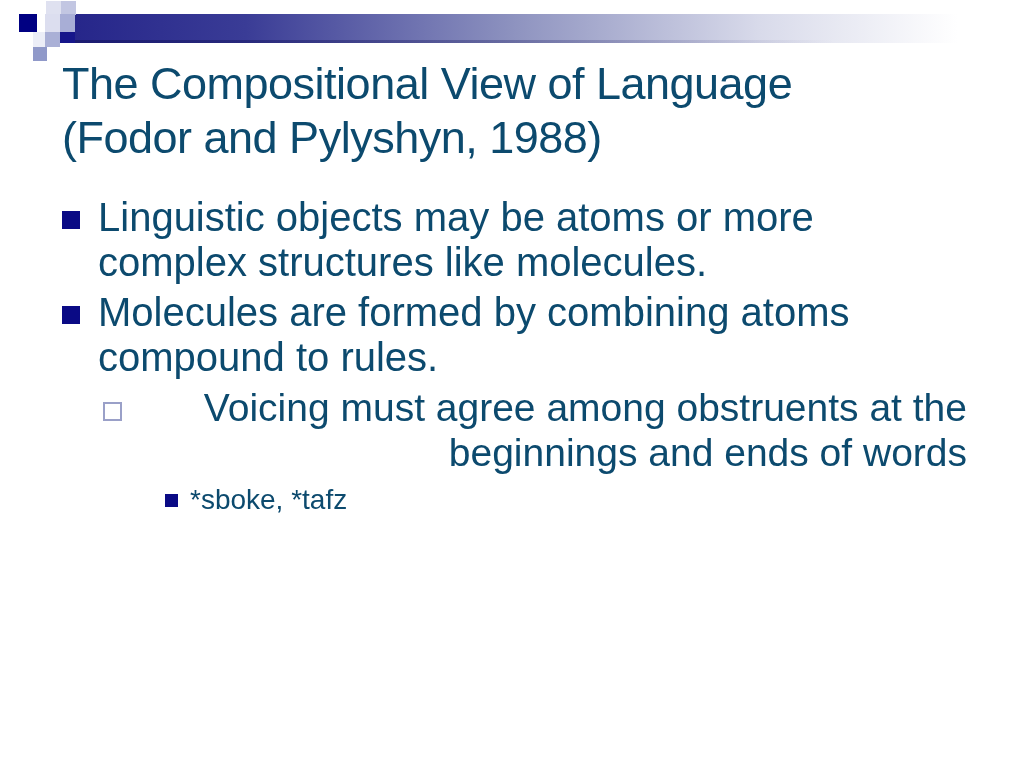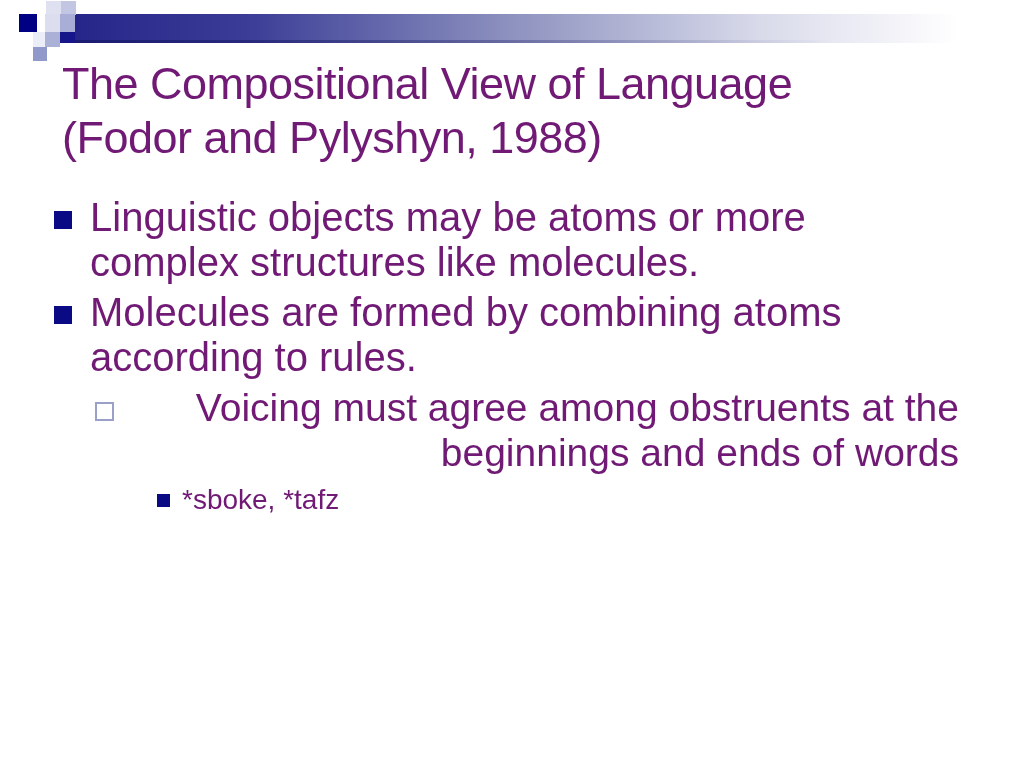--- a/index.html
+++ b/index.html
@@ -7,21 +7,21 @@
     padding: 0;
     background: #ffffff;
   }
   .slide {
     position: relative;
     width: 1024px;
     height: 768px;
     background: #ffffff;
     overflow: hidden;
     font-family: "Liberation Sans", sans-serif;
-    color: #701a75;
+    color: #0c4a6e;
   }
 
   
   .header-bar {
     position: absolute;
     left: 75px;
     top: 14px;
     width: 949px;
     height: 29px;
     background: linear-gradient(to right,
@@ -54,21 +54,21 @@
     font-size: 45px;
     line-height: 54px;
     font-weight: 400;
     letter-spacing: -0.5px;
     white-space: pre-line;
   }
 
   
   .content {
     position: absolute;
-    left: 54px;
+    left: 62px;
     top: 195px;
     width: 905px;
   }
   .item {
     display: flex;
     align-items: flex-start;
     margin-bottom: 5px;
   }
   .item .text {
     white-space: pre-line;
@@ -136,21 +136,21 @@
 
     <div class="item l1">
       <span class="bullet"></span>
       <span class="text">Linguistic objects may be atoms or more
 complex structures like molecules.</span>
     </div>
 
     <div class="item l1">
       <span class="bullet"></span>
       <span class="text">Molecules are formed by combining atoms
-according to rules.</span>
+compound to rules.</span>
     </div>
 
 
     <div class="item l2">
       <span class="bullet"></span>
       <span class="text">Voicing must agree among obstruents at the
 beginnings and ends of words</span>
     </div>
 
     <div class="item l3">

